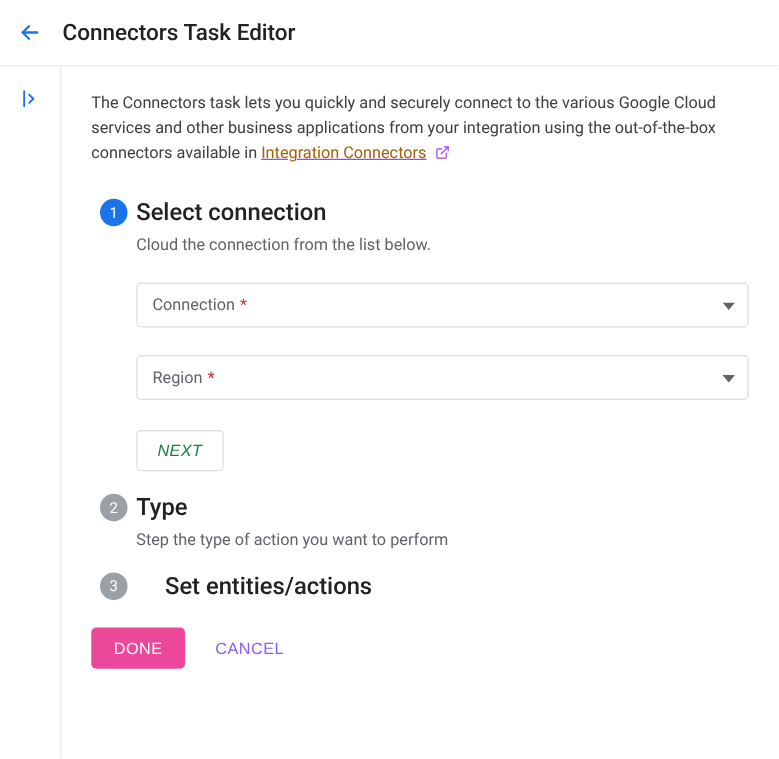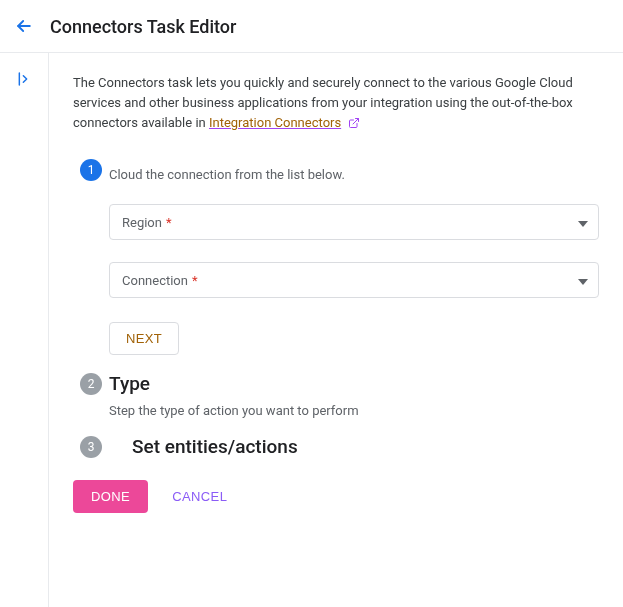--- a/index.html
+++ b/index.html
@@ -139,25 +139,26 @@
     top: 50%;
     transform: translateY(-50%);
   }
   .next-btn {
     display: inline-block;
     border: 1px solid #dadce0;
     border-radius: 4px;
     padding: 8px 16px;
     font-size: 13px;
     font-weight: 500;
-    color: #a16207;
+    color: #15803d;
     background: #fff;
     margin-top: 24px;
     cursor: pointer;
     letter-spacing: 0.3px;
+    font-style: italic;
   }
   .footer-actions {
     display: flex;
     gap: 24px;
     margin-top: 22px;
     align-items: center;
   }
   .btn-primary {
     background: #ec4899;
     color: #fff;
@@ -215,36 +216,37 @@
         </svg>
       </span>
     </p>
 
     <div class="step">
       <div class="step-left">
         <span class="step-circle active">1</span>
         <div class="step-line"></div>
       </div>
       <div class="step-right">
+        <div class="step-title">Select connection</div>
         <div class="step-sub">Cloud the connection from the list below.</div>
 
         <div class="select-field">
           <span class="select-label">
-            <span>Region</span><span class="req">*</span>
+            <span>Connection</span><span class="req">*</span>
           </span>
           <span class="caret">
             <svg width="10" height="6" viewBox="0 0 10 6">
                 <path d="M0 0 L5 6 L10 0 Z" fill="#5f6368"></path>
               </svg>
           </span>
         </div>
 
         <div class="select-field">
           <span class="select-label">
-            <span>Connection</span><span class="req">*</span>
+            <span>Region</span><span class="req">*</span>
           </span>
           <span class="caret">
             <svg width="10" height="6" viewBox="0 0 10 6">
                 <path d="M0 0 L5 6 L10 0 Z" fill="#5f6368"></path>
               </svg>
           </span>
         </div>
 
         <button class="next-btn">NEXT</button>
       </div>

